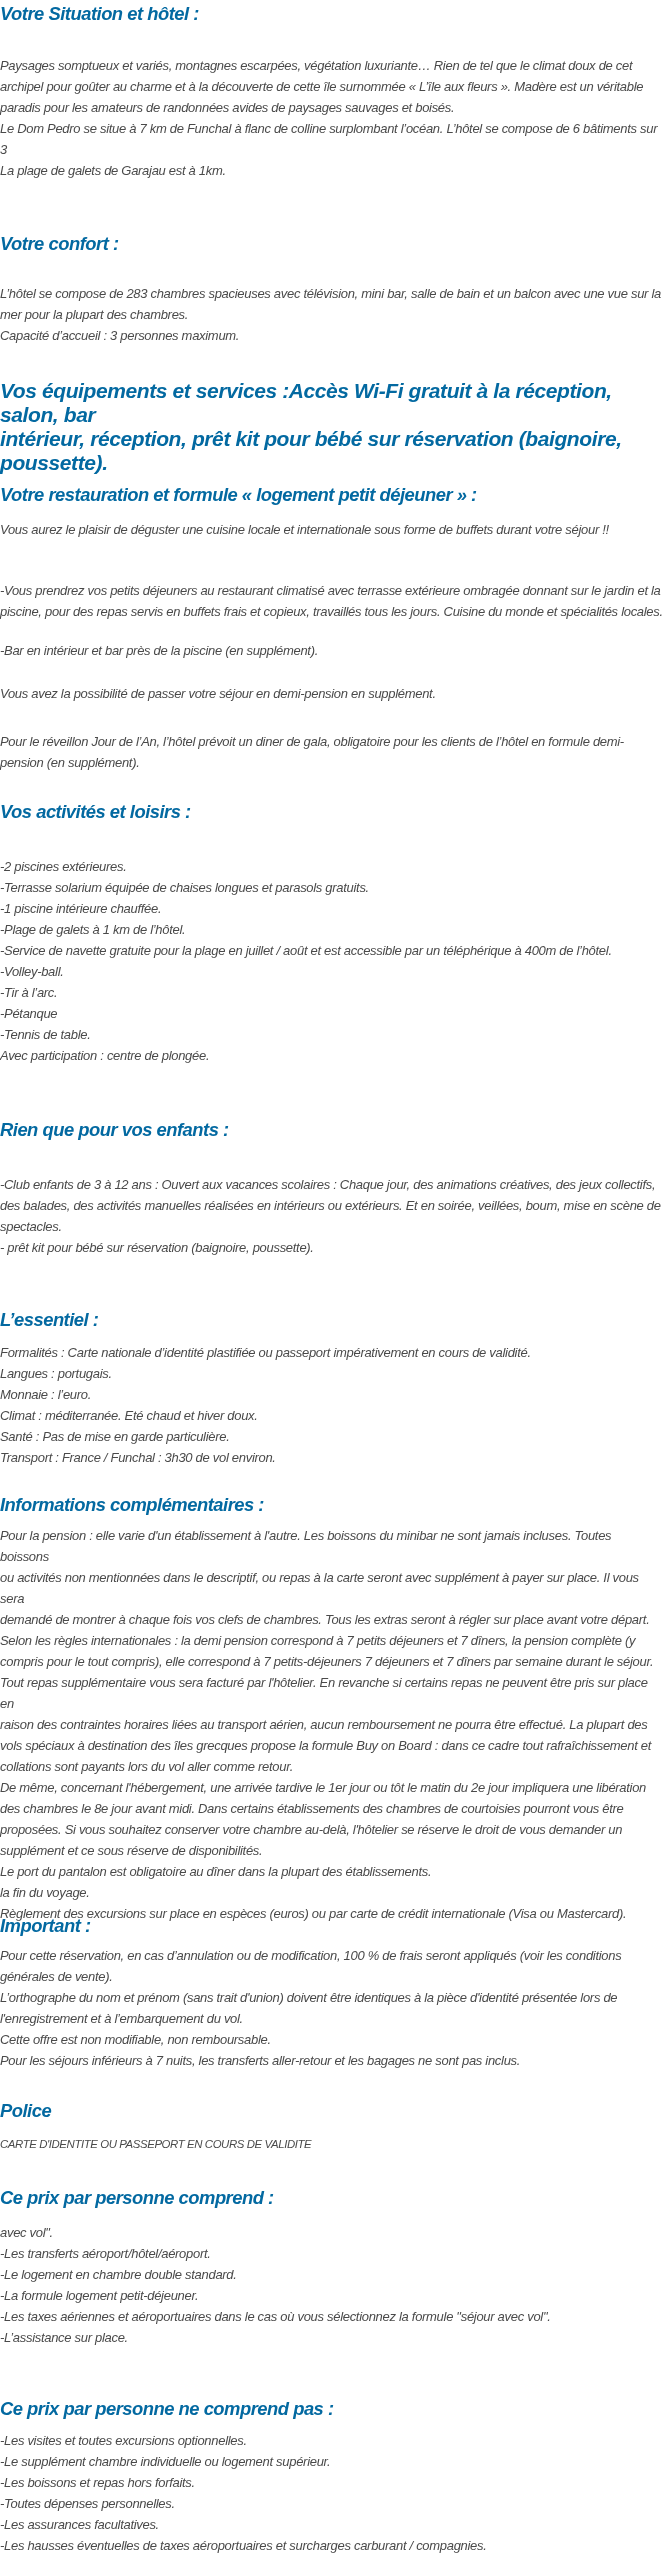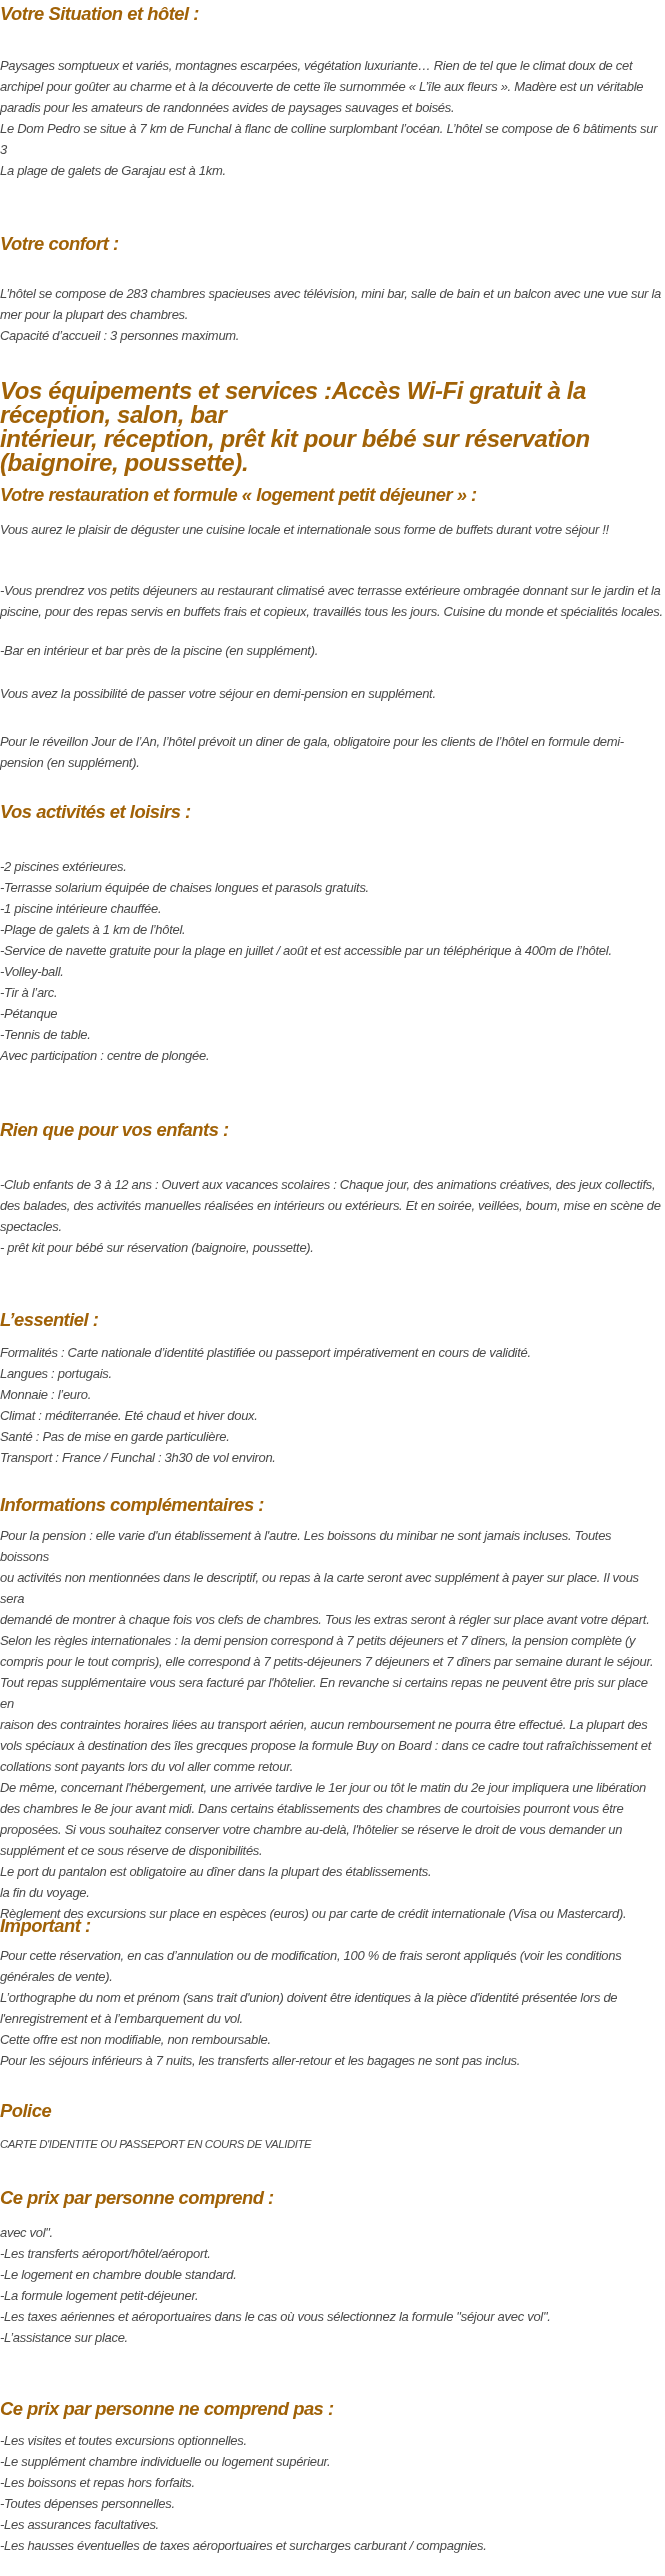--- a/index.html
+++ b/index.html
@@ -1,23 +1,23 @@
 <!DOCTYPE html>
 <html style="font-size:14px"><head>
 <meta charset="utf-8">
 <style>
   html, body { margin: 0; padding: 0; background: #ffffff; }
   body { width: 665px; height: 2576px; overflow: hidden; position: relative;
          font-family: "Liberation Sans", sans-serif; }
   .page { position: absolute; left: 0; top: 0; width: 665px; }
   .blk { position: absolute; left: 0; width: 663px; }
-  h2 { margin: 0; color: #a16207; font-style: italic; font-weight: bold;
+  h2 { margin: 0; color: #0369a1; font-style: italic; font-weight: bold;
        font-size: 18.4px; line-height: 23px; letter-spacing: -0.5px;
        font-family: "Liberation Sans Narrow", "Liberation Sans", sans-serif; }
-  h2.big { font-size: 24px; line-height: 24px; letter-spacing: -0.4px; }
+  h2.big { font-size: 21px; line-height: 24px; letter-spacing: -0.4px; }
   .txt { margin: 0; color: #4a4a4a; font-style: italic; font-size: 13px;
          line-height: 21px; letter-spacing: -0.3px; }
   .txt span { display: block; }
   .caps { margin: 0; color: #4a4a4a; font-size: 11.4px; font-style: italic; line-height: 17.5px; letter-spacing: -0.4px; }
 </style>
 </head>
 <body>
 
 <div class="page">
 

